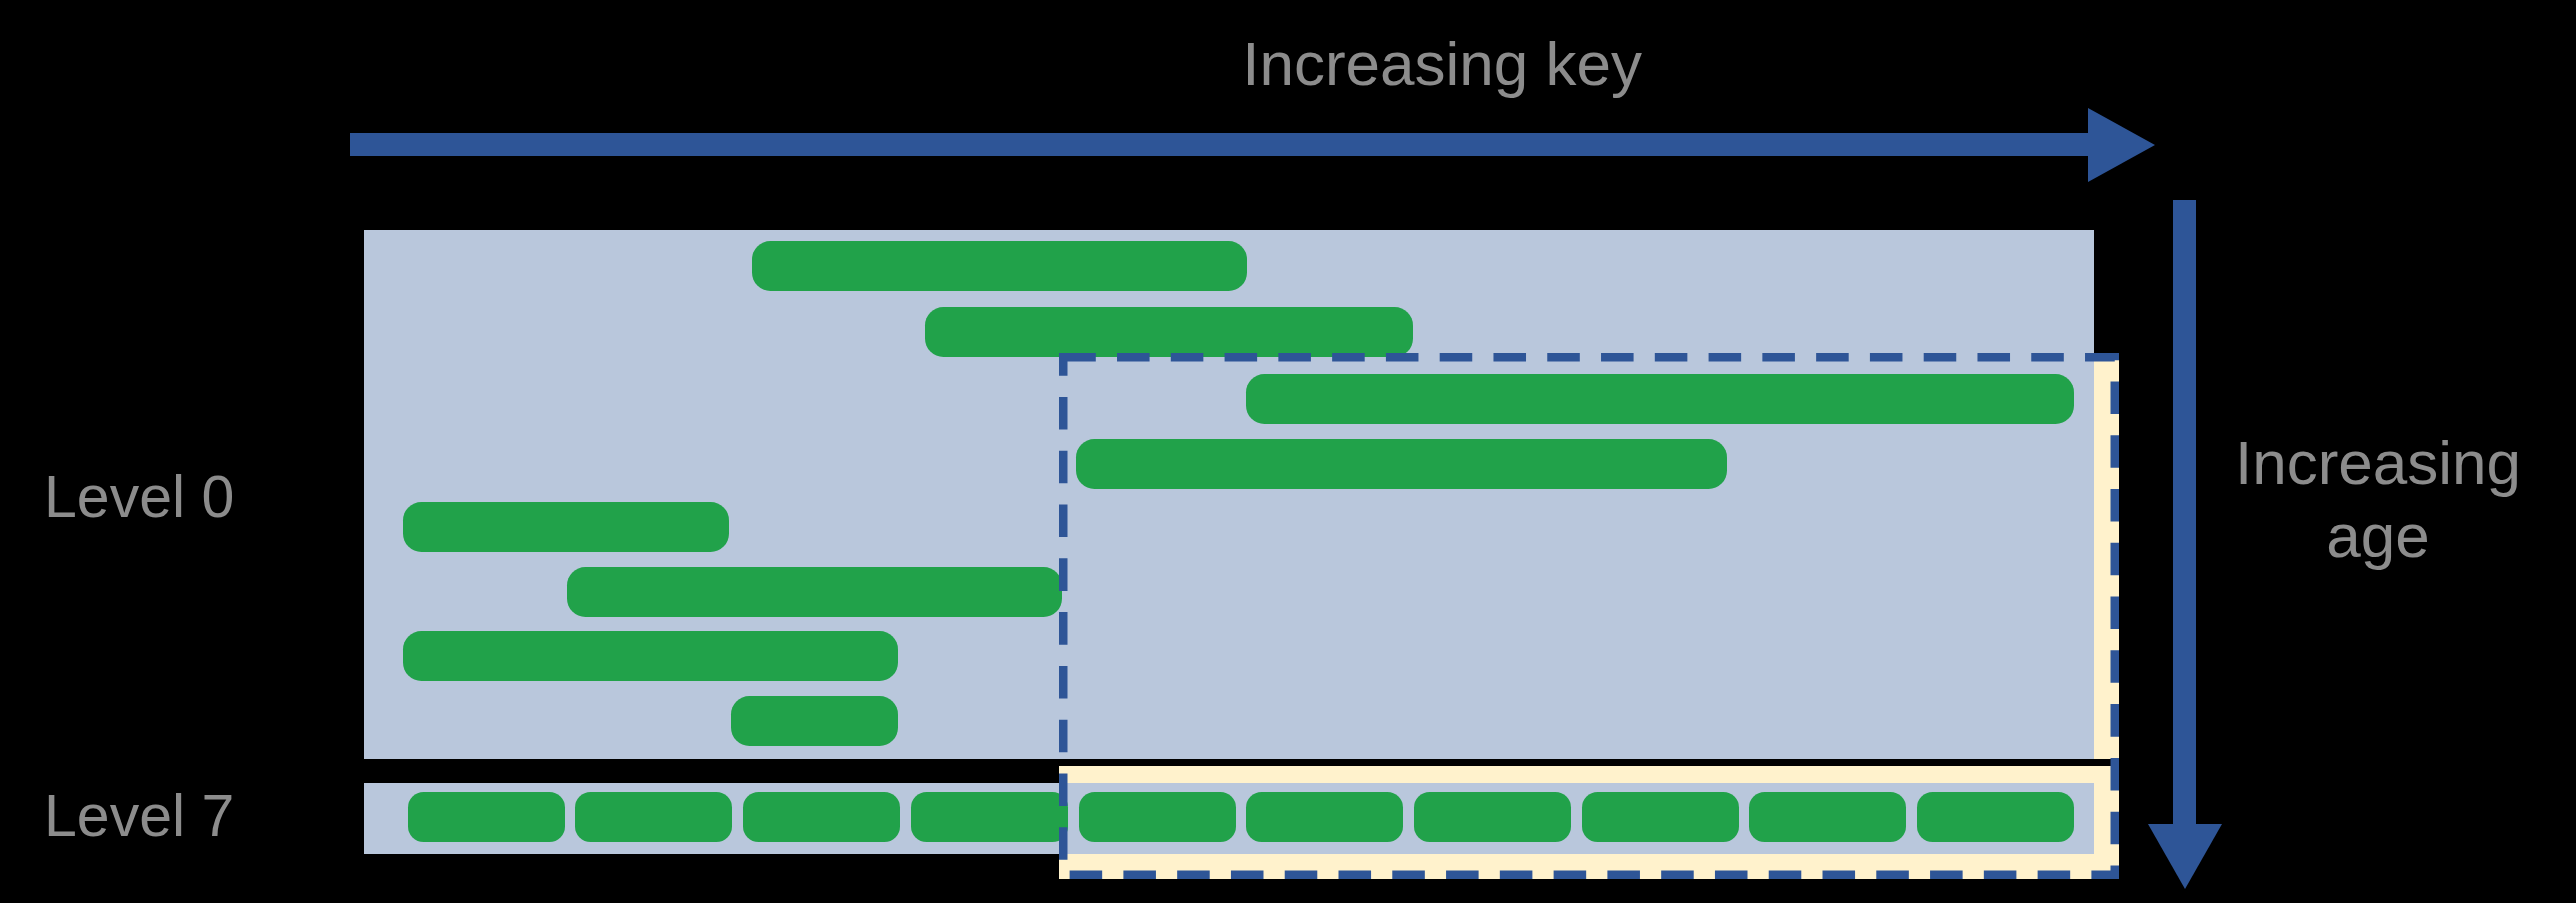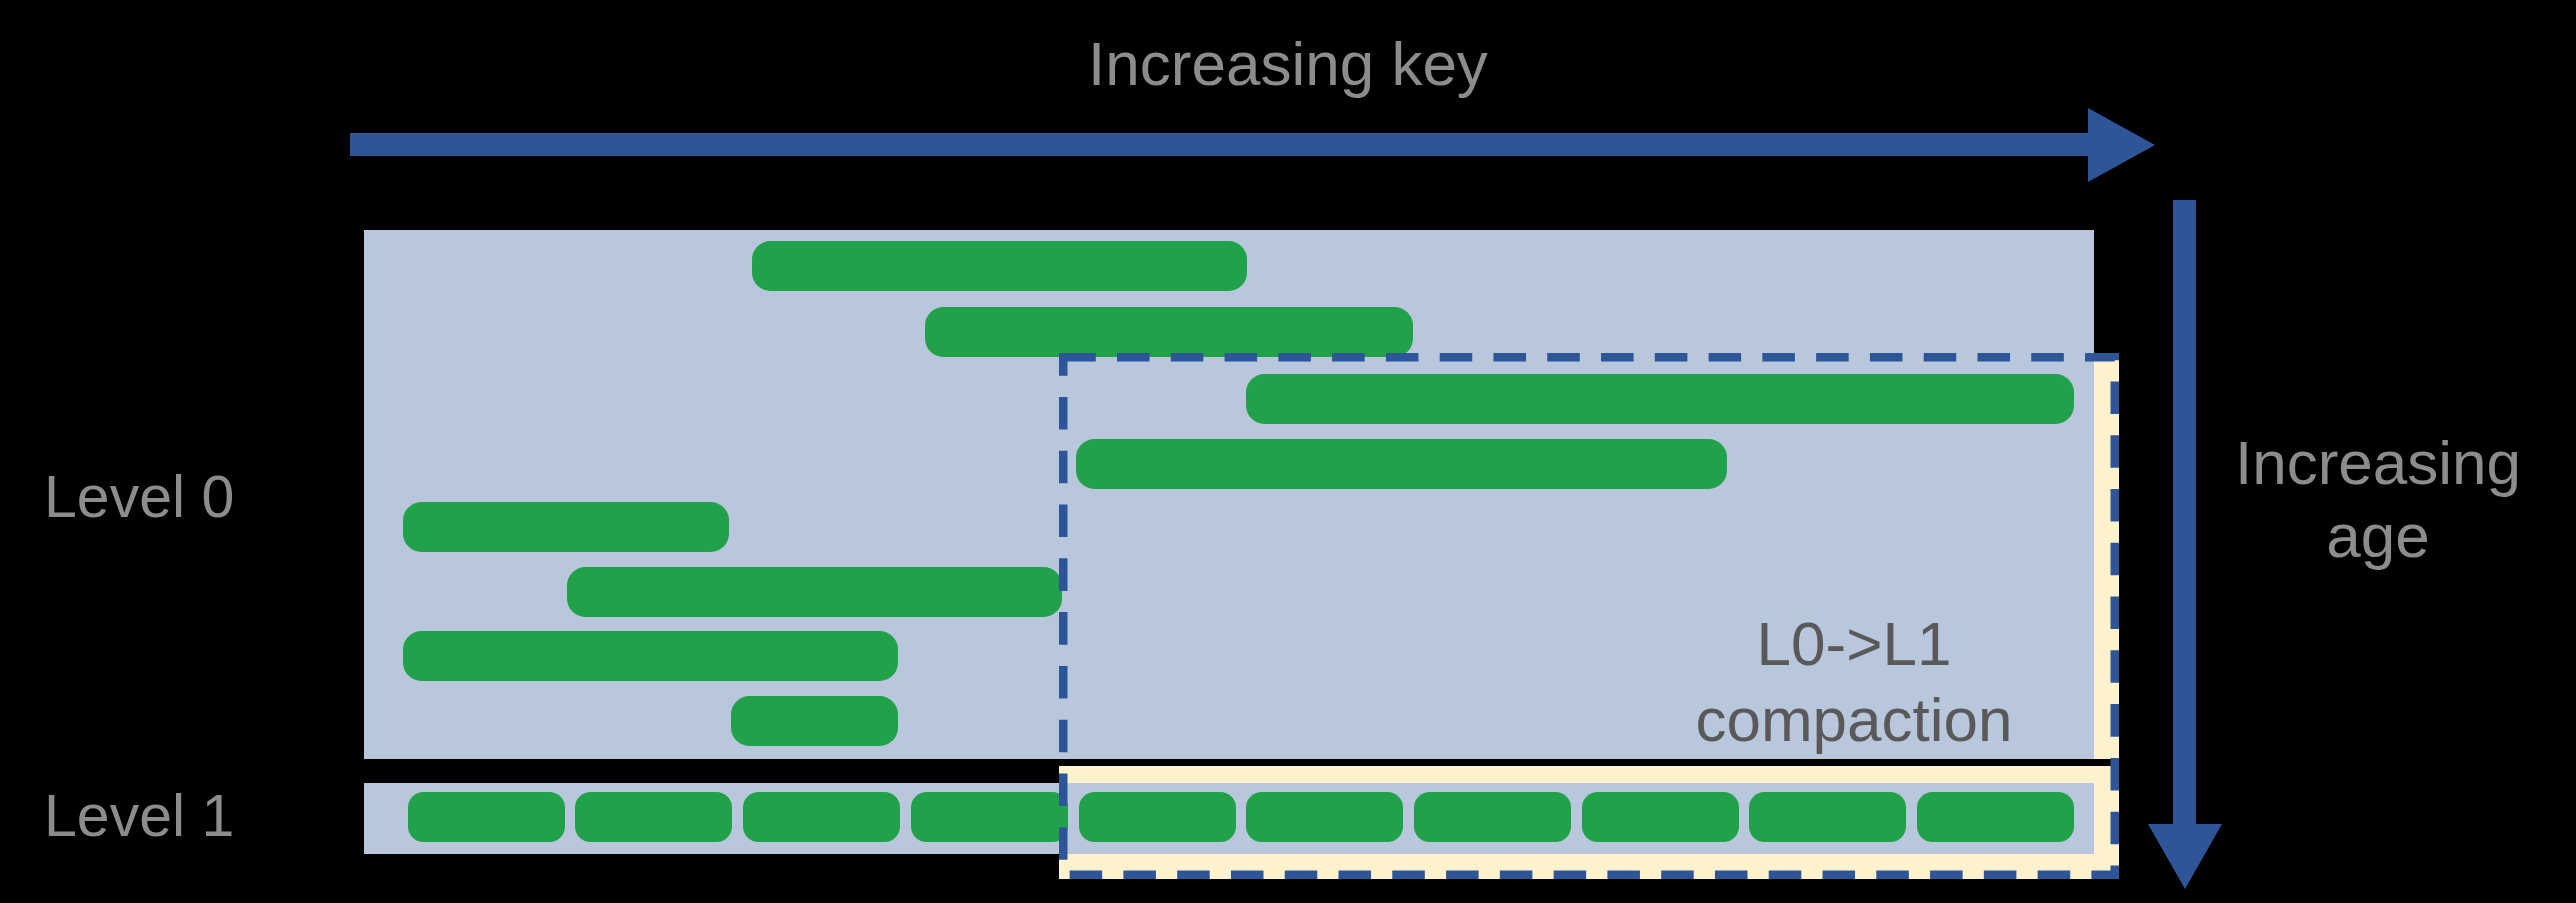--- a/index.html
+++ b/index.html
@@ -16,21 +16,21 @@
     overflow: hidden;
   }
   .axis-label {
     position: absolute;
     color: var(--label-gray, #8C8C8C);
     font-size: 62px;
     line-height: 1.18;
     white-space: pre-line;
     text-align: center;
   }
-  #top-axis-label { left: 934px; top: 27px; width: 708px; }
+  #top-axis-label { left: 934px; top: 27px; width: 708px; text-align: right; }
   #right-axis-label { left: 2201px; top: 426px; width: 354px; }
   .level-label {
     position: absolute;
     color: var(--label-gray, #8C8C8C);
     font-size: 59px;
     line-height: 1;
   }
   #level0-label { left: 44px; top: 468px; }
   #level1-label { left: 44px; top: 787px; }
 
@@ -115,29 +115,27 @@
   <div class="h-head"></div>
 
   <div class="v-shaft"></div>
   <div class="v-head"></div>
 
   <div id="right-axis-label" class="axis-label">Increasing
 age</div>
 
   <div id="level0-label" class="level-label">Level 0</div>
 
-  <div id="level1-label" class="level-label">Level 1</div>
+  <div id="level1-label" class="level-label">Level 7</div>
 
   <div id="compaction-fill"></div>
   <div id="level0-box"></div>
   <div id="level1-box"></div>
   <div id="level-divider"></div>
 
-  <div id="compaction-label">L0-&gt;L1
-compaction</div>
 
   <div class="bars">
       <div class="bar" style="left: 752px; top: 241px; width: 495px;"></div>
       <div class="bar" style="left: 925px; top: 307px; width: 488px;"></div>
       <div class="bar" style="left: 1246px; top: 374px; width: 828px;"></div>
       <div class="bar" style="left: 1076px; top: 439px; width: 651px;"></div>
       <div class="bar" style="left: 403px; top: 502px; width: 326px;"></div>
       <div class="bar" style="left: 567px; top: 567px; width: 495px;"></div>
       <div class="bar" style="left: 403px; top: 631px; width: 495px;"></div>
       <div class="bar" style="left: 731px; top: 696px; width: 167px;"></div>

